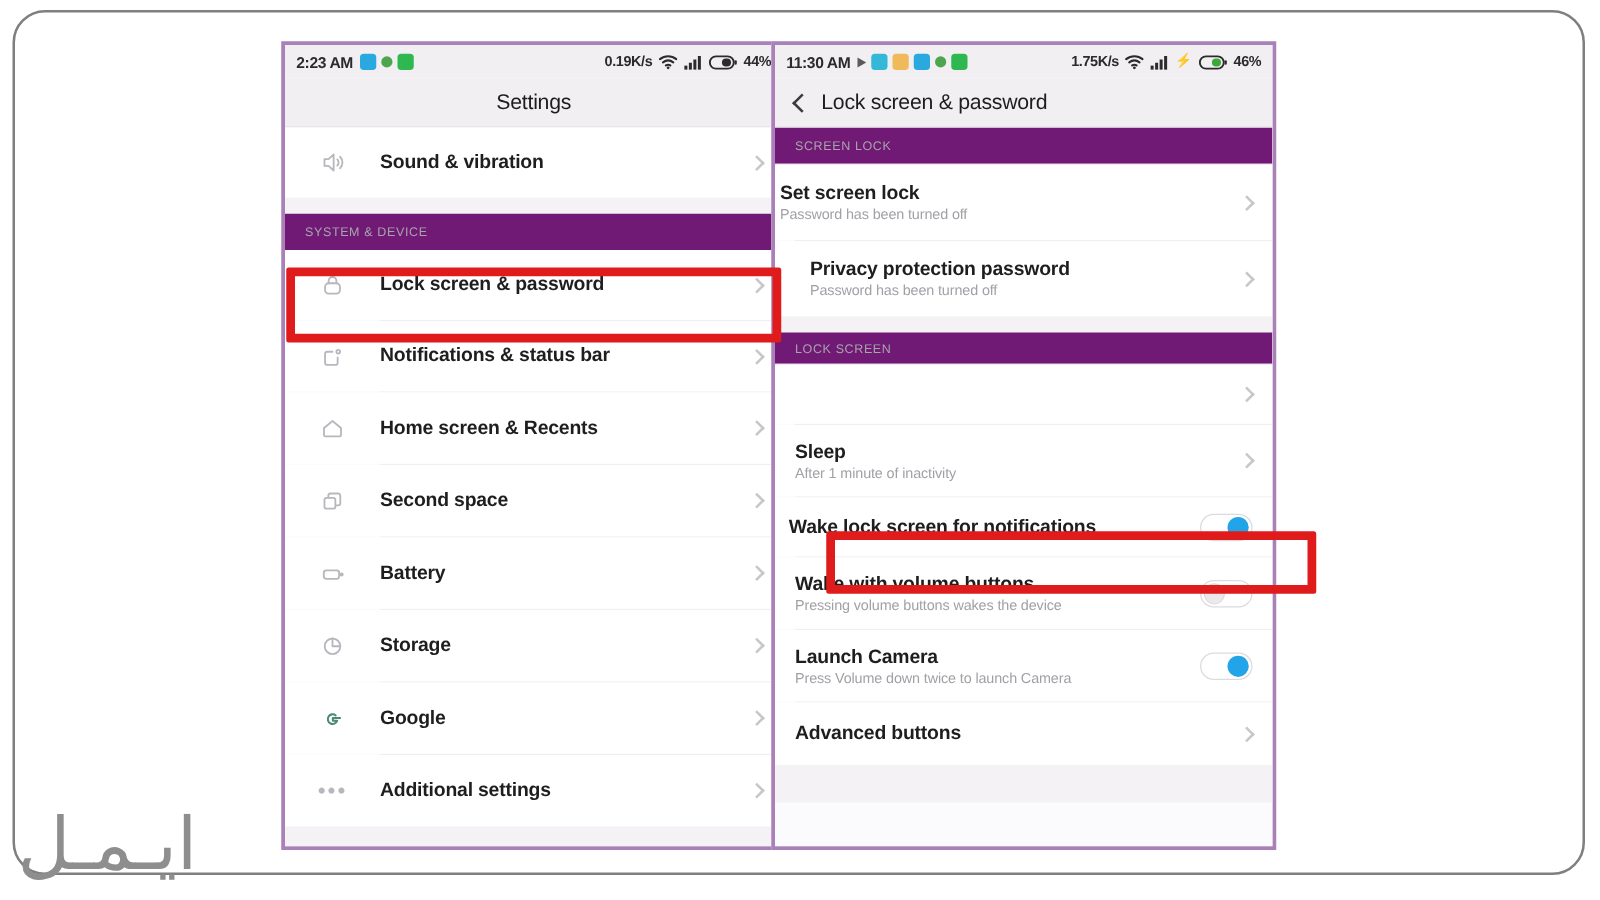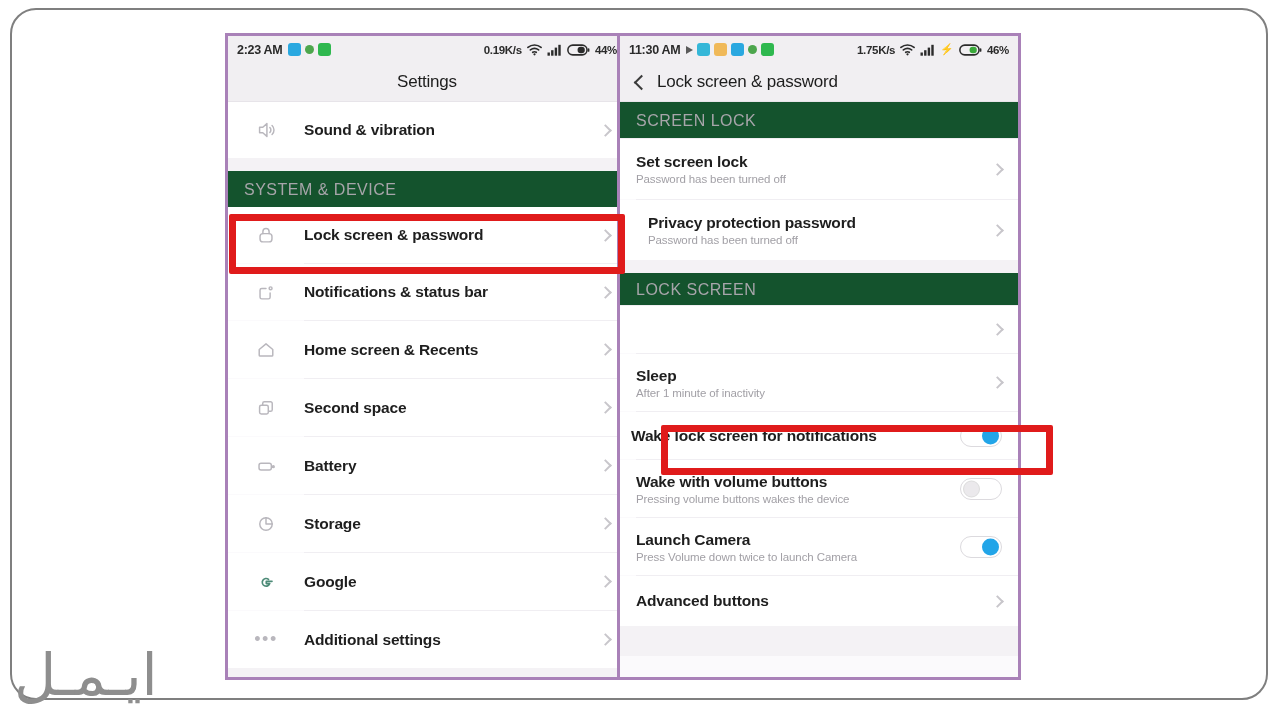--- a/index.html
+++ b/index.html
@@ -203,22 +203,22 @@
     margin-left: auto;
   }
   .divider {
     height: 1px;
     background: #f0eef2;
     margin-left: 76px;
   }
   .divider.full { margin-left: 0; }
 
   .section-head {
-    background: #14532d;
-    font-size: 16px;
+    background: #701a75;
+    font-size: 10px;
     color: #a7a5aa;
     letter-spacing: 0.5px;
     padding: 10px 0 8px 16px;
     font-weight: 400;
   }
   .gap-band {
     background: #f4f2f5;
     height: 13px;
   }
 
@@ -488,21 +488,21 @@
     <div class="titlebar">
       <span class="back-chevron"></span>
       <span class="title-text">Lock screen &amp; password</span>
     </div>
 
     <div class="body">
 
       <div class="section-head">SCREEN LOCK</div>
       <div class="divider full"></div>
 
-      <div class="row" style="height:60px;padding-left:16px">
+      <div class="row" style="height:60px;padding-left:4px">
         <div class="text-cell">
           <div class="row-title">Set screen lock</div>
           <div class="row-sub">Password has been turned off</div>
         </div>
         <span class="chev"></span>
       </div>
 
       <div class="divider" style="margin-left:16px"></div>
 
       <div class="row" style="height:60px;padding-left:28px">

